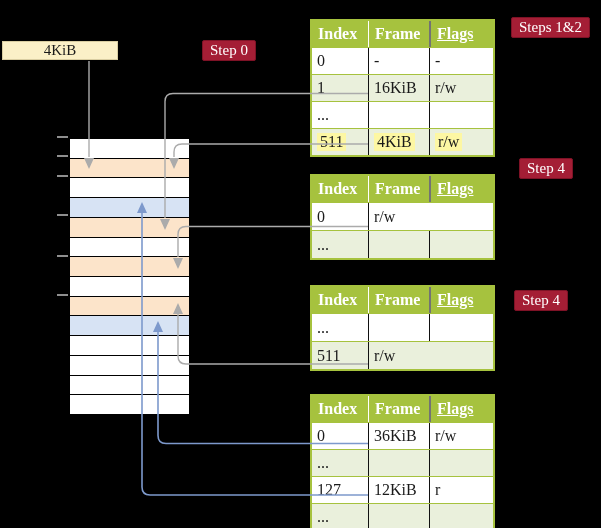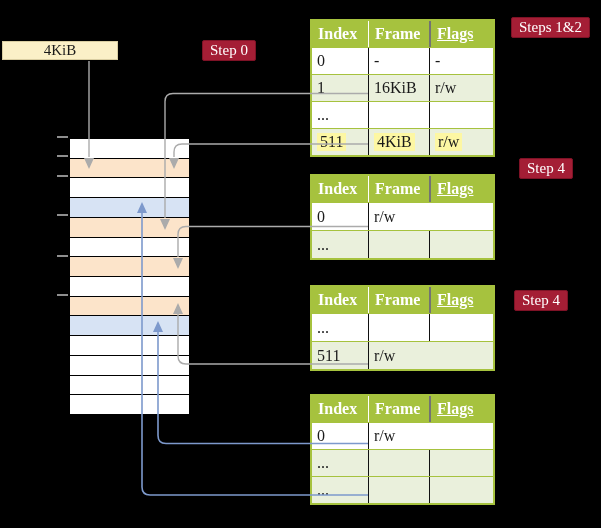--- a/index.html
+++ b/index.html
@@ -166,26 +166,32 @@
   </div>
 
   <div class="ptable t4">
     <div class="thead">
       <div class="hcell c1">Index</div>
       <div class="hcell c2">Frame</div>
       <div class="hcell c3">Flags</div>
     </div>
     <div class="trow">
       <div class="bcell c1">0</div>
-      <div class="bcell c3">r/w</div>
-    </div>
-    <div class="trow tint">
-      <div class="bcell c1">...</div>
-      <div class="bcell c2"></div>
-      <div class="bcell c3"></div>
+      <div class="bcell c2">36KiB</div>
+      <div class="bcell c3">r/w</div>
+    </div>
+    <div class="trow tint">
+      <div class="bcell c1">...</div>
+      <div class="bcell c2"></div>
+      <div class="bcell c3"></div>
+    </div>
+    <div class="trow">
+      <div class="bcell c1">127</div>
+      <div class="bcell c2">12KiB</div>
+      <div class="bcell c3">r</div>
     </div>
     <div class="trow tint">
       <div class="bcell c1">...</div>
       <div class="bcell c2"></div>
       <div class="bcell c3"></div>
     </div>
   </div>
 
   <svg class="overlay" viewBox="0 0 601 528">
 

